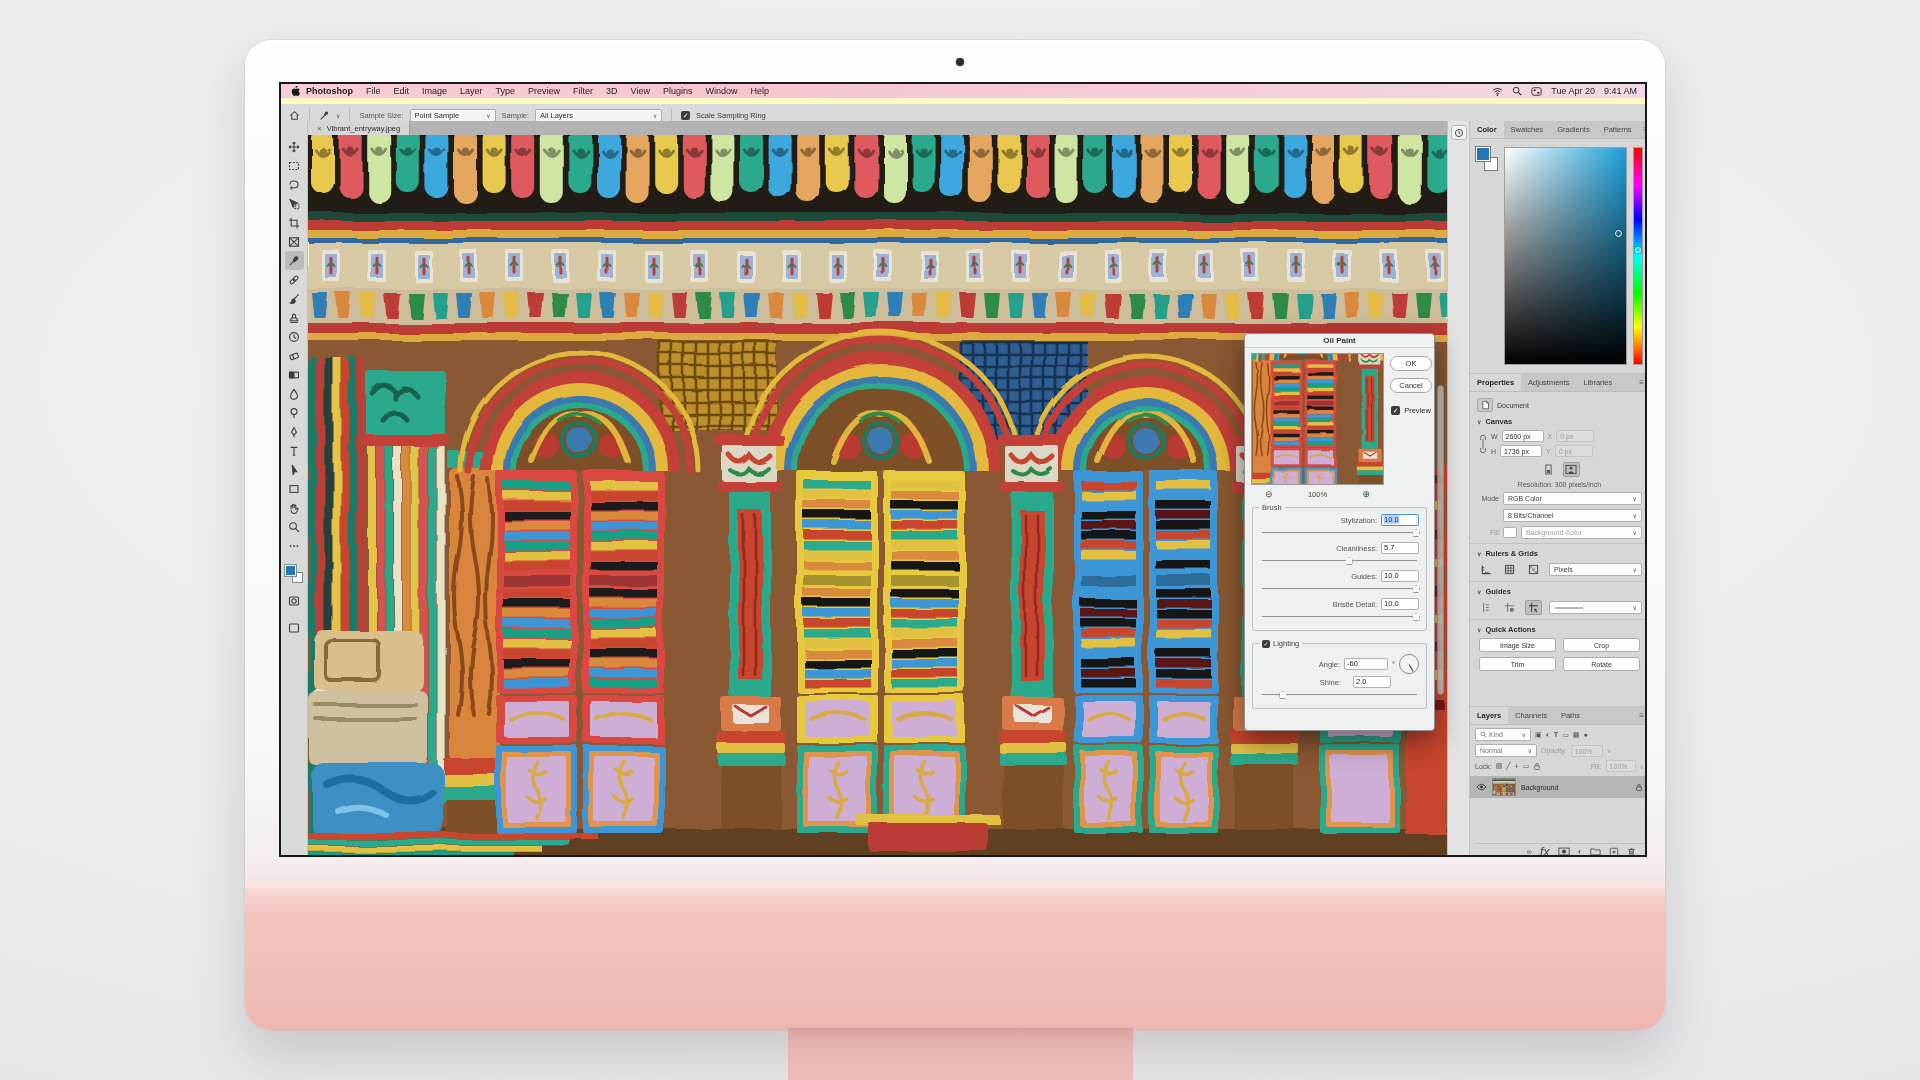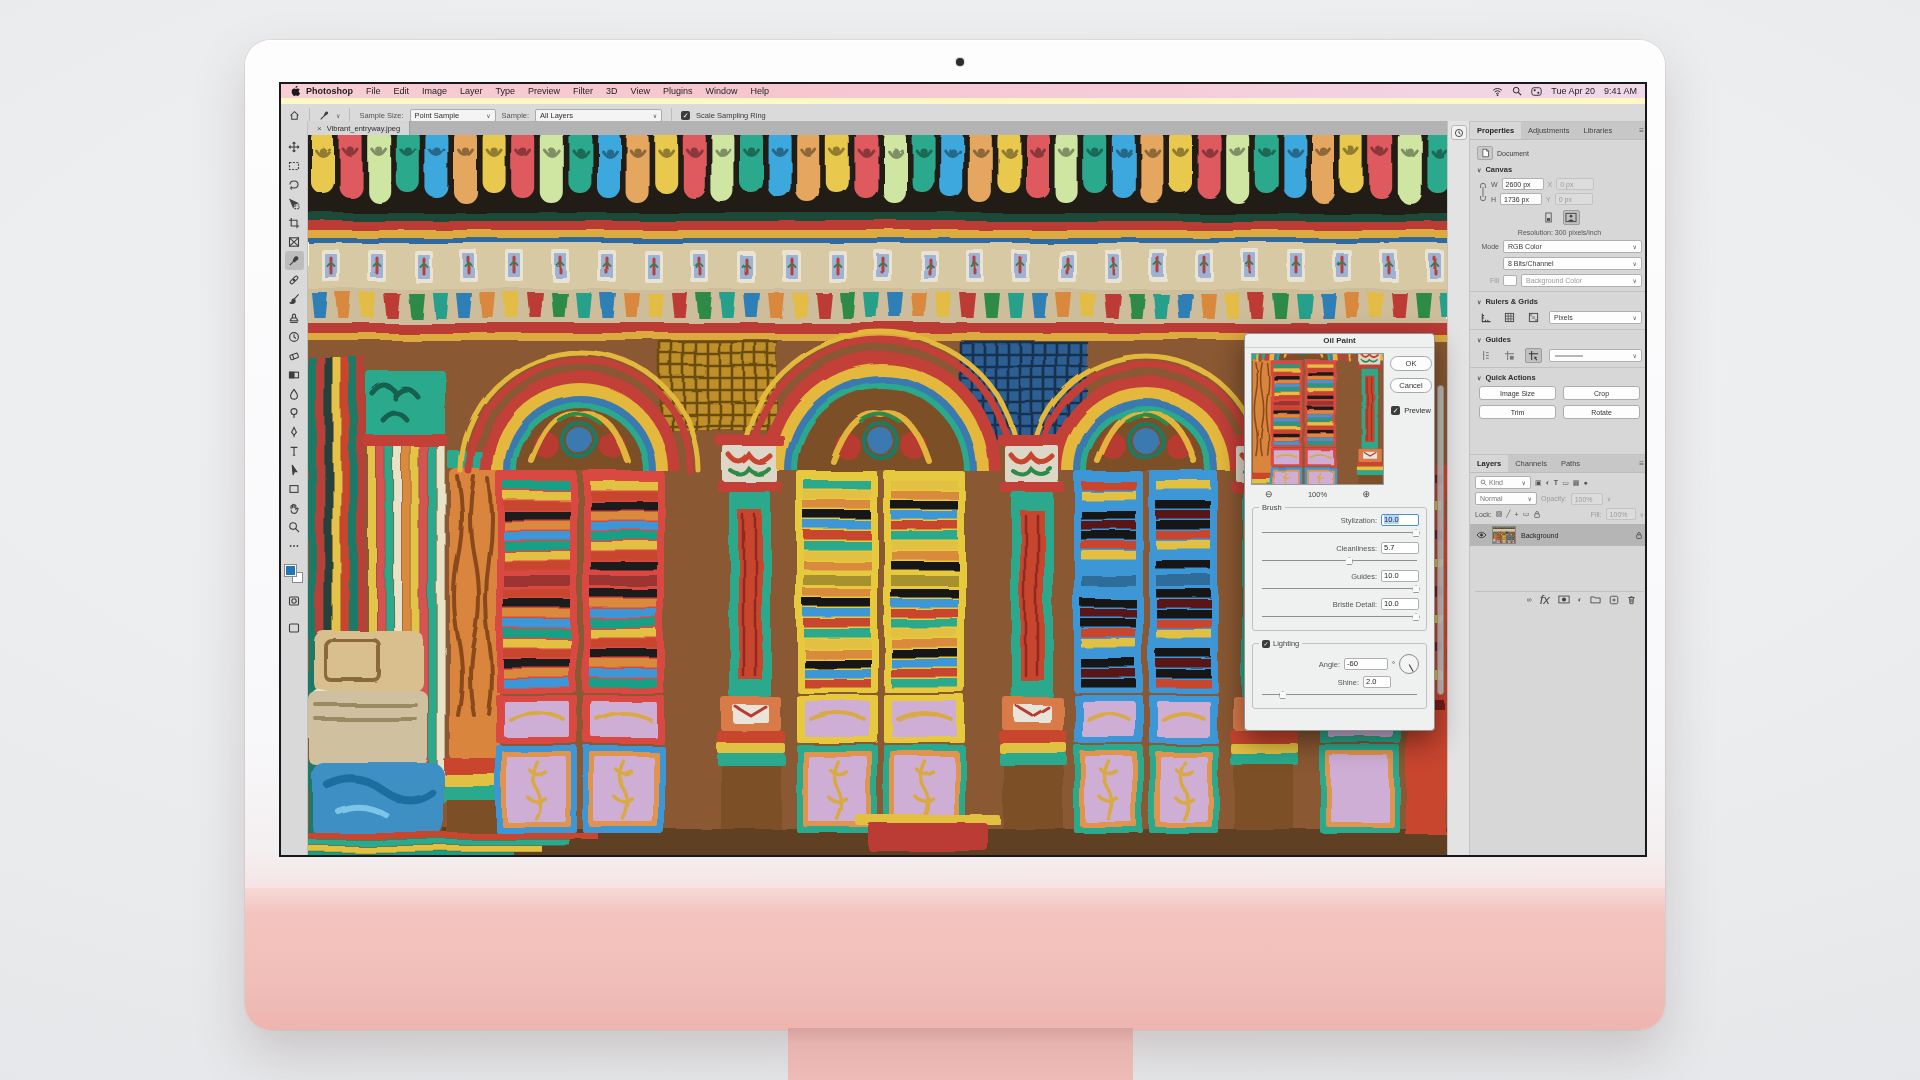--- a/index.html
+++ b/index.html
@@ -984,20 +984,41 @@
     <div class="icon-btn">
       <svg width="10" height="10" viewBox="0 0 12 12">
           <circle cx="6" cy="6" r="4.3" stroke="#3f3f3f" stroke-width="1.1" fill="none"></circle>
           <path d="M6 3.4V6l1.9 1.3" stroke="#3f3f3f" stroke-width="1.1" fill="none"></path>
         </svg>
     </div>
   </div>
 
   <div class="dock">
 
+    <div class="color-panel">
+      <div class="section-tabs" id="color-tabs">
+          <span class="ptab active">Color</span>
+          <span class="ptab">Swatches</span>
+          <span class="ptab">Gradients</span>
+          <span class="ptab">Patterns</span>
+          <span class="burger">≡</span>
+        </div>
+      <div class="color-content">
+        <div class="cp-swatches">
+          <div class="cp-bg"></div>
+          <div class="cp-fg"></div>
+        </div>
+        <div class="cp-square">
+          <div class="sq-marker"></div>
+        </div>
+        <div class="cp-hue">
+          <div class="hue-marker"></div>
+        </div>
+      </div>
+    </div>
 
     <div class="props-panel">
       <div class="section-tabs" id="props-tabs">
           <span class="ptab active">Properties</span>
           <span class="ptab">Adjustments</span>
           <span class="ptab">Libraries</span>
           <span class="burger">≡</span>
         </div>
       <div class="panel-body" style="flex:1; overflow:hidden;">
         <div class="row">
@@ -1301,21 +1322,21 @@
       <div class="frow" style="margin-top:4px;">
         <span class="lbl">Angle:</span>
         <span class="fval" style="width:44px;">-60</span>
         <span>°</span>
         <span class="dial">
             <span class="needle"></span>
           </span>
       </div>
       <div class="frow">
         <span class="lbl">Shine:</span>
-        <span class="fval" style="width:28px;">2.0</span>
+        <span class="fval" style="width:38px;margin-left:8px;">2.0</span>
         <span style="width:24px;"></span>
       </div>
       <div class="slider">
         <span class="track"></span>
           <span class="thumb" id="shine-thumb" style="left: calc(14% - 5px);"></span>
       </div>
     </div>
   </div>
 
 </div>

